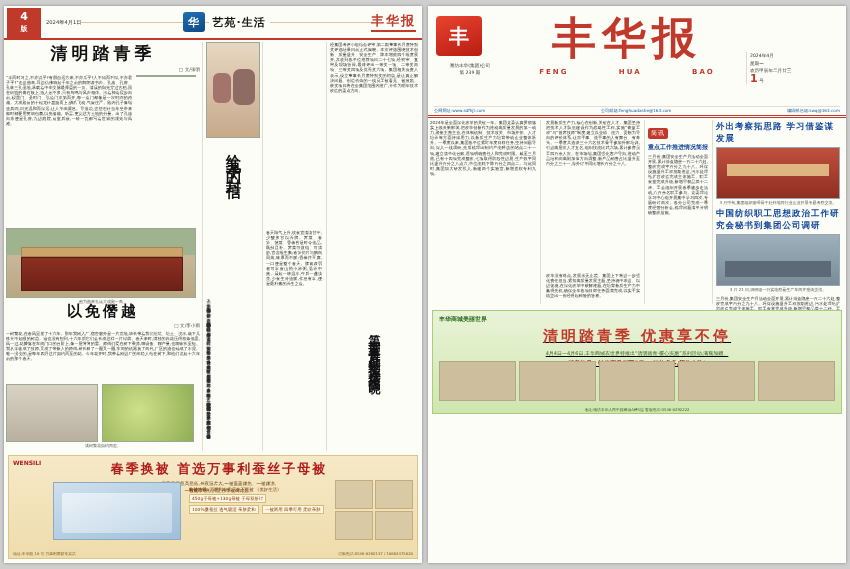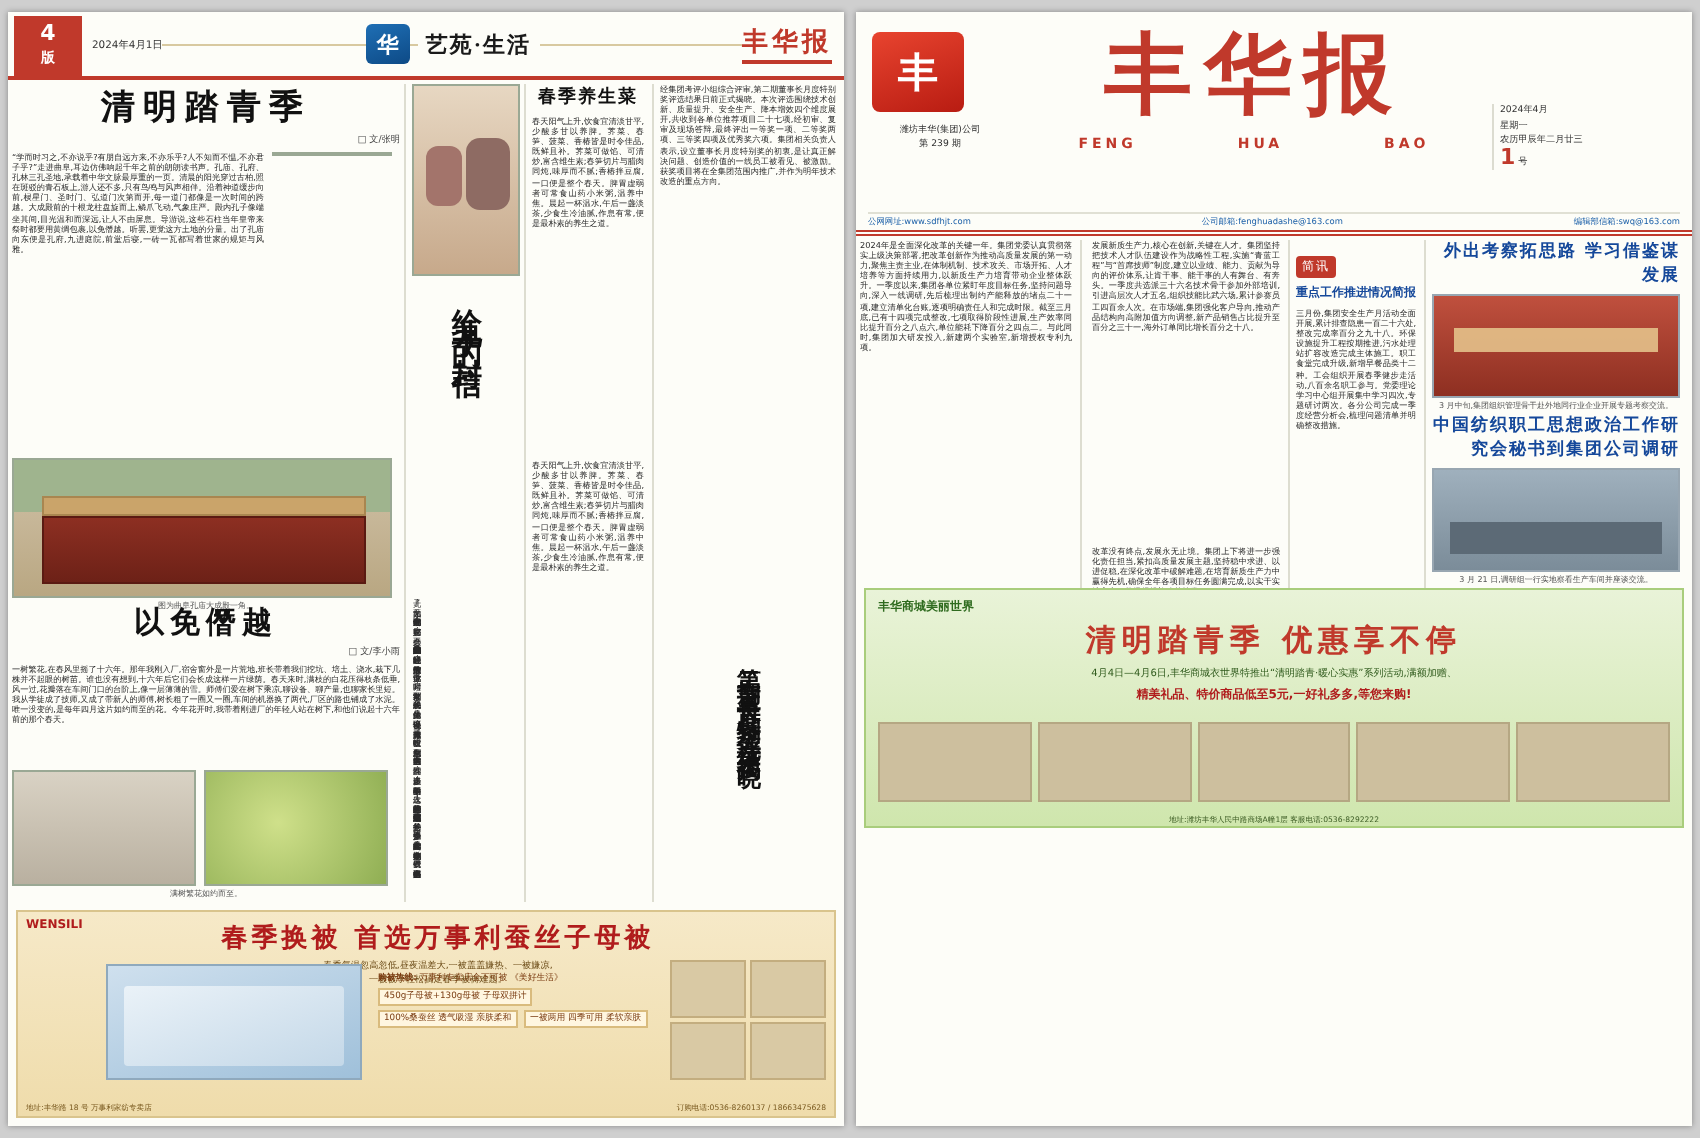--- a/index.html
+++ b/index.html
@@ -48,21 +48,21 @@
   .logo-badge {
     position:relative; z-index:1;
     width:22px; height:20px; border-radius:3px;
     background:linear-gradient(160deg,#1f6fb5,#0d4a86);
     color:#fff; font-size:11px; font-weight:bold;
     display:flex; align-items:center; justify-content:center;
   }
   .l-section {
     position:relative; z-index:1;
     background:#fdfdf8; padding:0 4px;
-    font-size:11px; font-weight:bold; color:#1a1a1a; letter-spacing:1px;font-family:Liberation Serif, serif;
+    font-size:11px; font-weight:bold; color:#1a1a1a; letter-spacing:1px;
   }
   .l-paper-name {
     font-size:13px; font-weight:bold; color:#c0392b;
     letter-spacing:2px; margin-right:6px;
     border-bottom:2px solid #c0392b;
   }
 
   
   .l-body { position:relative; height:523px; padding:3px 4px 0 4px; }
 
@@ -190,33 +190,33 @@
   }
 
   .r-body { position:relative; height:300px; padding:3px 4px 0 4px; }
 
   .badge-red {
     display:inline-block; background:#c0392b; color:#fff;
     font-size:6px; padding:1px 3px; border-radius:2px; letter-spacing:1px;
   }
   .r-sub {
     font-size:8.5px; font-weight:bold; color:#15489a; letter-spacing:1px;
-    line-height:12px; text-align:right; font-family:"DejaVu Serif", serif;
+    line-height:12px; text-align:left; font-family:"DejaVu Serif", serif;
   }
   .newsphoto {
     background:#b7c4cf; border:1px solid #98a6b1; position:relative; overflow:hidden;
   }
   .newsphoto.red { background:linear-gradient(180deg,#c0503e,#8e2f21); }
   .newsphoto.meet { background:linear-gradient(180deg,#9fb0bd,#7b8c99); }
 
   
   .ad-right {
-    position:absolute; left:4px; right:4px; bottom:4px; height:120px;
+    position:absolute; left:4px; right:4px; bottom:4px; height:104px;
     background:linear-gradient(180deg,#e9f3d8,#cfe6ad);
-    border:1px solid #a9cd7c; overflow:hidden;
+    border:1px solid #a9cd7c; overflow:hidden;text-decoration:underline;
   }
   .ad-right .ar-kicker {
     position:absolute; left:6px; top:4px; font-size:6px; color:#2f6b1f; font-weight:bold;
   }
   .ad-right .ar-title {
     text-align:center; padding-top:16px;
     font-size:15px; font-weight:bold; color:#c0392b; letter-spacing:3px;
     font-family:"DejaVu Serif", serif;
   }
   .ad-right .ar-line {
@@ -298,24 +298,20 @@
         <div class="photo" style="width:54px; height:96px; background:linear-gradient(180deg,#e7d7c2,#c7a98b);">
           <div style="position:absolute; left:6px; top:30px; width:18px; height:30px; background:#a3746b; border-radius:6px;"></div>
           <div style="position:absolute; left:26px; top:26px; width:22px; height:36px; background:#8e6b63; border-radius:7px;"></div>
         </div>
         <div style="display:flex; justify-content:center; margin-top:4px;">
           <div class="vtitle" style="height:150px;">给儿子的一封信</div>
         </div>
         <div class="txt v" style="height:160px; margin-top:4px;">儿子,见字如面。你到南方读书已经半年,家里一切都好,不必挂念。你妈妈前几天还在念着你爱吃的腌笋,已经晒好装罐,等放假回来给你带上。你说学业重、时间紧,常常熬到深夜。爸爸想说的是,身体是第一位的,功课可以慢慢补,身体亏了就难养回来。要按时吃饭,别总拿泡面应付。宿舍里同学来自各地,脾性不同,遇事多让一步,不要争一时的输赢。人这一生,能同路走一程的都是缘分。上月你来电话说想趁假期去做兼职,爸爸是支持的。挣多少钱不重要,难的是学会和人打交道,学会把一件小事做到底。钱要攒着,也要舍得给自己买本好书。</div>
       </div>
 
-      <div class="col" style="left:262px; top:2px; width:56px;">
-        <div class="headline-cn" style="font-size:9px; letter-spacing:1px;">春季养生菜</div>
-        <div class="txt" style="margin-top:3px; height:180px; overflow:hidden;">春天阳气上升,饮食宜清淡甘平,少酸多甘以养脾。荠菜、春笋、菠菜、香椿皆是时令佳品,既鲜且补。荠菜可做馅、可清炒,富含维生素;春笋切片与腊肉同炖,味厚而不腻;香椿拌豆腐,一口便是整个春天。脾胃虚弱者可常食山药小米粥,温养中焦。晨起一杯温水,午后一盏淡茶,少食生冷油腻,作息有常,便是最朴素的养生之道。</div>
-      </div>
 
       <div class="col" style="left:326px; top:2px; width:88px;">
         <div class="txt" style="height:276px; overflow:hidden;">经集团考评小组综合评审,第二期董事长月度特别奖评选结果日前正式揭晓。本次评选围绕技术创新、质量提升、安全生产、降本增效四个维度展开,共收到各单位推荐项目二十七项,经初审、复审及现场答辩,最终评出一等奖一项、二等奖两项、三等奖四项及优秀奖六项。集团相关负责人表示,设立董事长月度特别奖的初衷,是让真正解决问题、创造价值的一线员工被看见、被激励。获奖项目将在全集团范围内推广,并作为明年技术改造的重点方向。</div>
         <div style="display:flex; justify-content:center; margin-top:6px;">
           <div class="vtitle sm" style="height:120px;">第二期董事长月度特别奖评选结果揭晓</div>
         </div>
       </div>
 
       <div class="col" style="left:262px; top:190px; width:56px;">
         <div class="txt" style="height:210px; overflow:hidden;">春天阳气上升,饮食宜清淡甘平,少酸多甘以养脾。荠菜、春笋、菠菜、香椿皆是时令佳品,既鲜且补。荠菜可做馅、可清炒,富含维生素;春笋切片与腊肉同炖,味厚而不腻;香椿拌豆腐,一口便是整个春天。脾胃虚弱者可常食山药小米粥,温养中焦。晨起一杯温水,午后一盏淡茶,少食生冷油腻,作息有常,便是最朴素的养生之道。</div>

